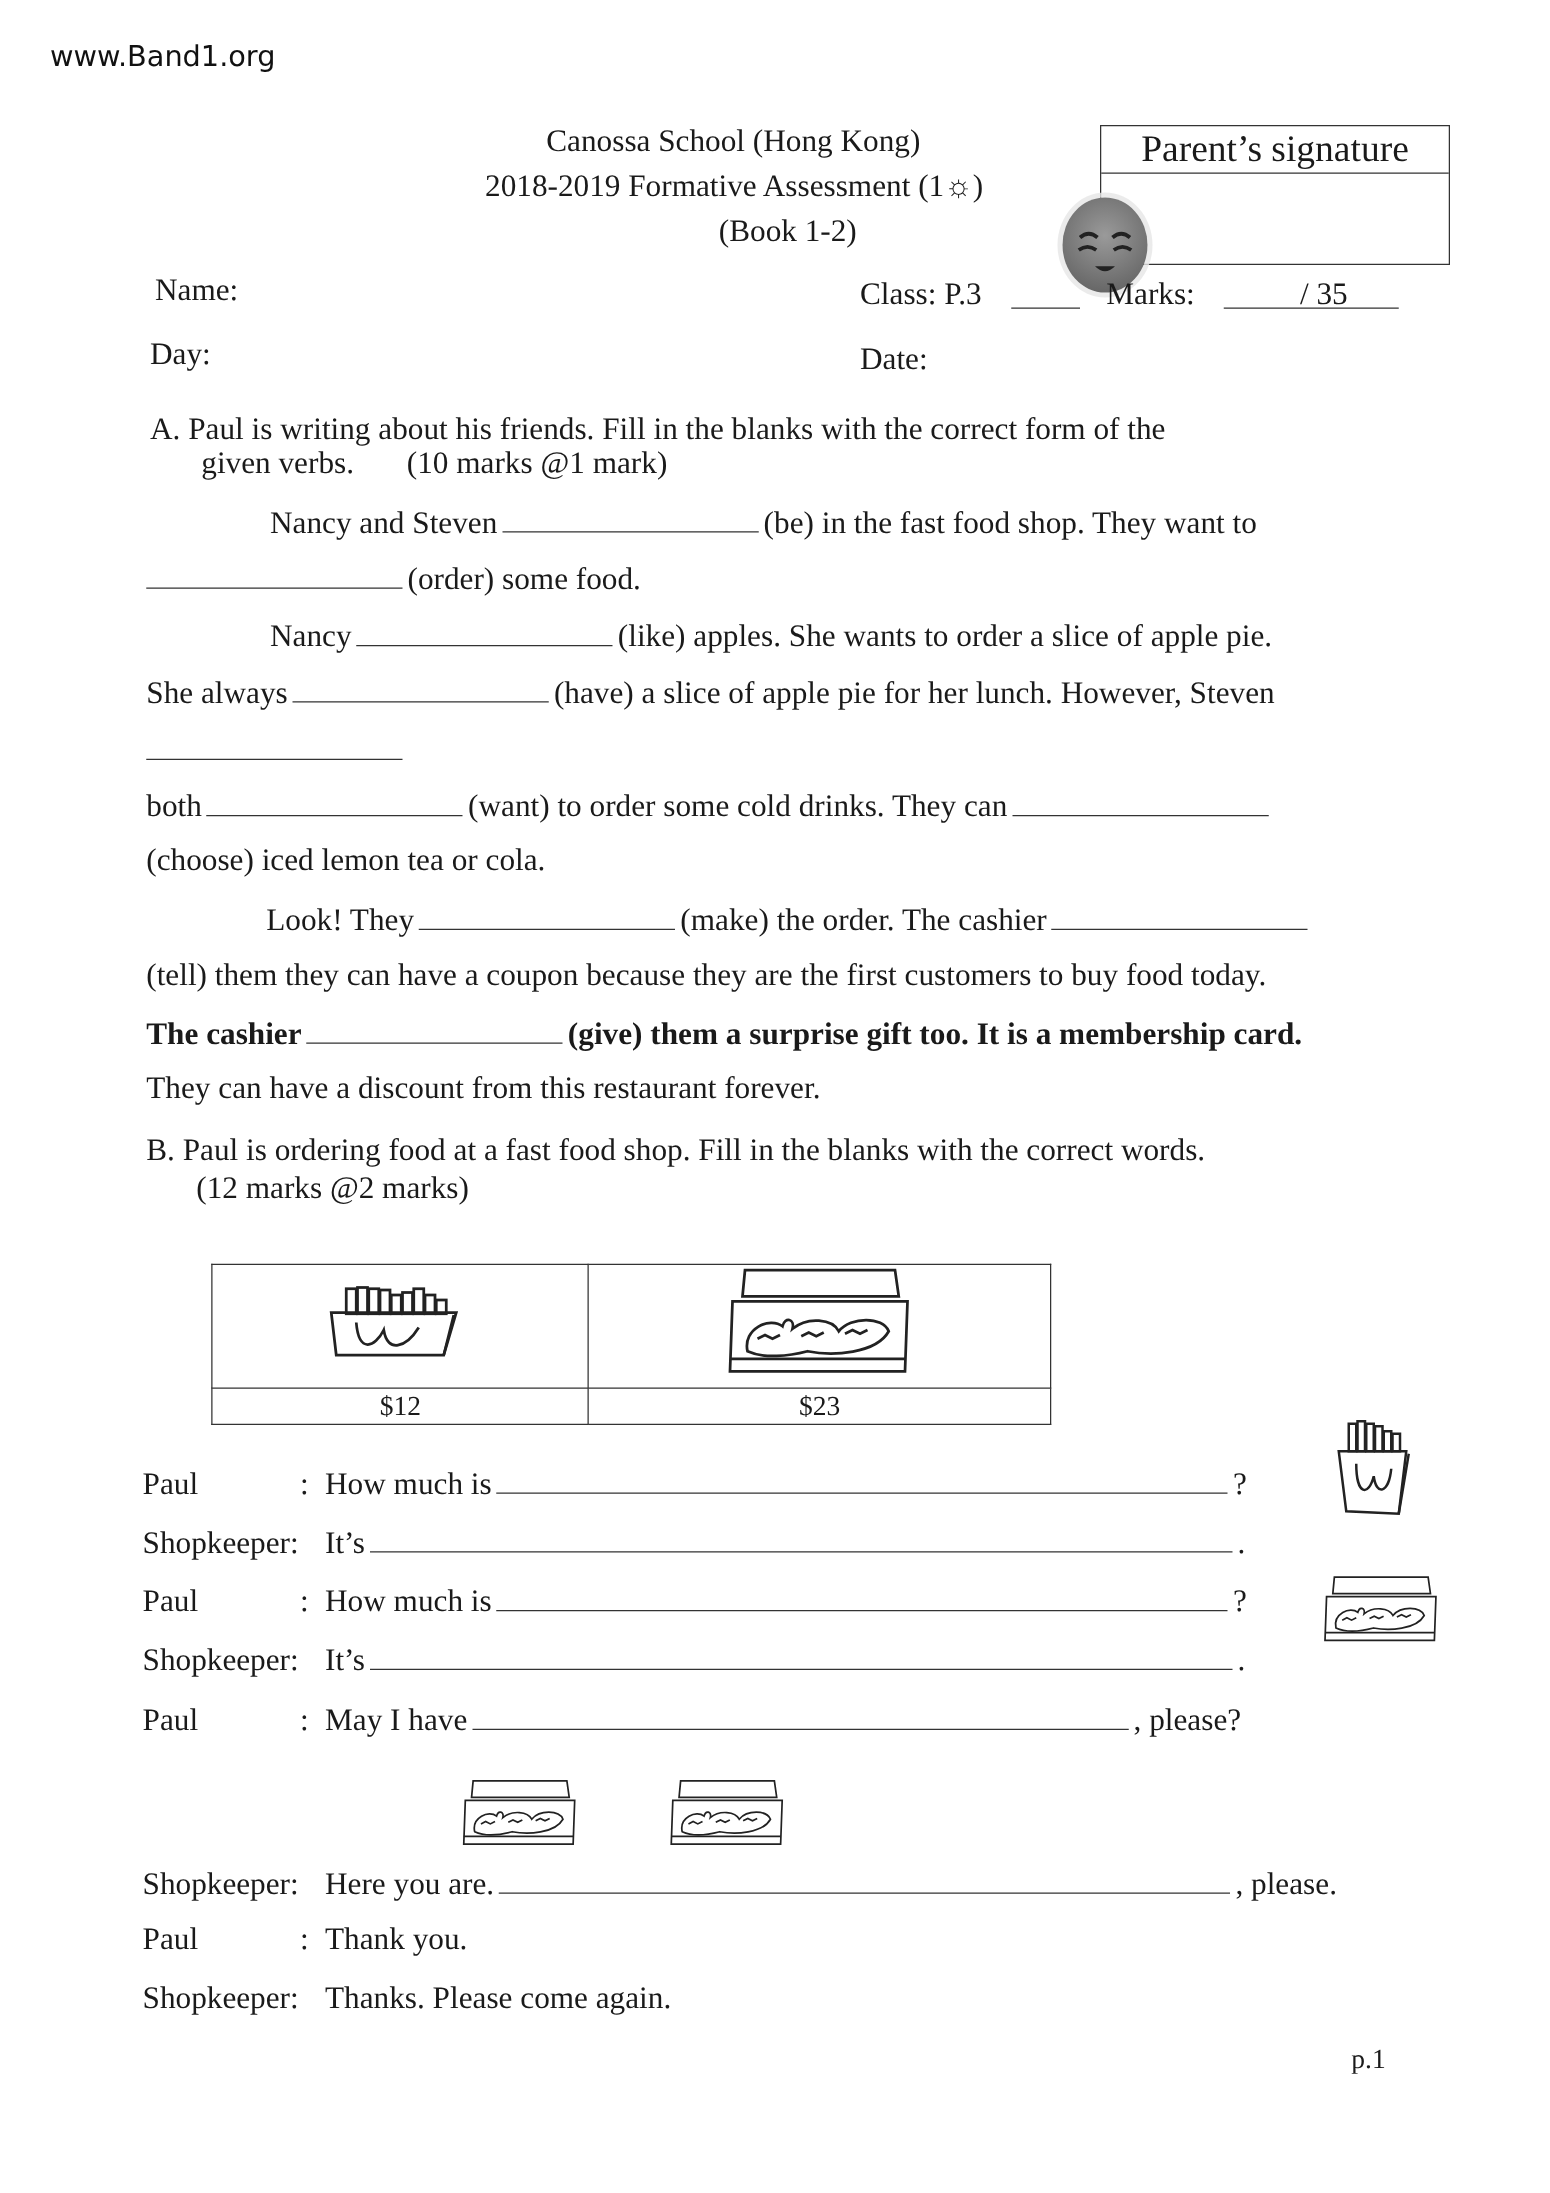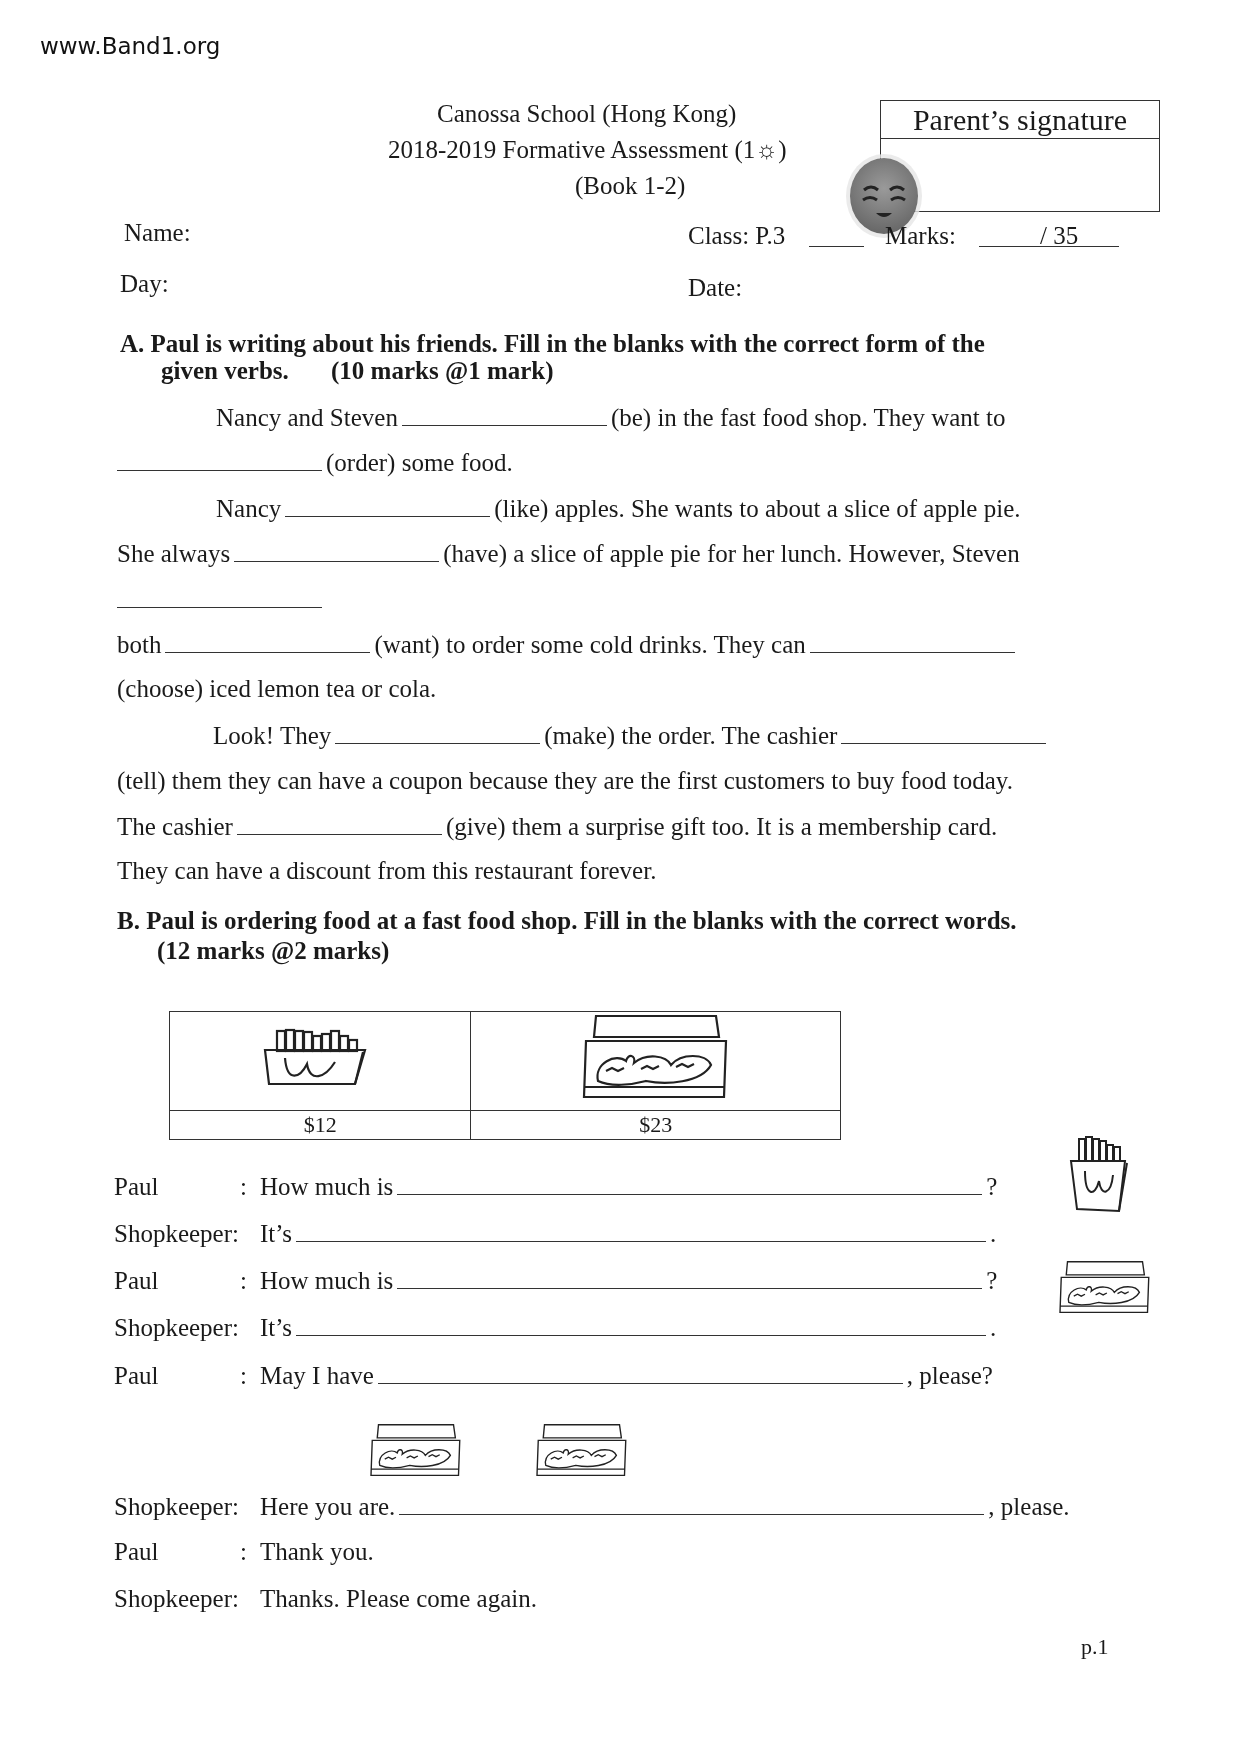--- a/index.html
+++ b/index.html
@@ -2,21 +2,21 @@
 <html><head>
 <meta charset="utf-8">
 <style>
   html, body { margin:0; padding:0; background:#ffffff; }
   body { width:1240px; height:1754px; position:relative; overflow:hidden;
          font-family:"Liberation Serif", serif; color:#1a1a1a; }
   .abs { position:absolute; white-space:nowrap; }
   .watermark { font-family:"DejaVu Sans", sans-serif; font-size:23px; color:#111; left:40px; top:33px; }
   .hdr { font-size:25px; }
   .t24 { font-size:25px; }
-  .bold { font-weight:bold; }
+  .bold { font-weight:normal; }
   .blank { display:inline-block; border-bottom:1.6px solid #333; height:22px; vertical-align:baseline; margin:0 4px; }
   .sigbox { position:absolute; left:880px; top:100px; width:278px; height:110px; border:1.5px solid #333; }
   .sigbox .head { height:37px; border-bottom:1.5px solid #333; text-align:center; font-size:30px; line-height:37px; }
   .emoji { position:absolute; left:850px; top:158px; width:68px; height:76px; border-radius:50%;
            background:radial-gradient(circle at 50% 40%, #9a9a9a, #6d6d6d 70%, #5a5a5a);
            box-shadow:0 0 0 4px rgba(230,230,230,0.8); }
   .price-table { position:absolute; left:169px; top:1011px; width:672px; height:112px; border:1.5px solid #333; border-collapse:collapse; }
   .price-table td { border:1.5px solid #333; text-align:center; font-size:22px; }
   .price-table tr.img-row td { height:95px; }
   .dlg { position:absolute; left:114px; font-size:25px; }
@@ -93,37 +93,37 @@
   <span style="margin-left:36px">(10 marks @1 mark)</span>
 </div>
 
 <div class="abs t24" style="left:216px; top:403px;">
   <span>Nancy and Steven</span><span class="blank" style="width:205px"></span><span>(be) in the fast food shop. They want to</span>
 </div>
 <div class="abs t24" style="left:117px; top:448px;">
   <span class="blank" style="width:205px; margin-left:0"></span><span>(order) some food.</span>
 </div>
 <div class="abs t24" style="left:216px; top:494px;">
-  <span>Nancy</span><span class="blank" style="width:205px"></span><span>(like) apples. She wants to about a slice of apple pie.</span>
+  <span>Nancy</span><span class="blank" style="width:205px"></span><span>(like) apples. She wants to order a slice of apple pie.</span>
 </div>
 <div class="abs t24" style="left:117px; top:539px;">
   <span>She always</span><span class="blank" style="width:205px"></span><span>(have) a slice of apple pie for her lunch. However, Steven</span>
 </div>
 <div class="abs t24" style="left:117px; top:585px;">
   <span class="blank" style="width:205px; margin-left:0"></span>
 </div>
 <div class="abs t24" style="left:117px; top:630px;">
   <span>both</span><span class="blank" style="width:205px"></span><span>(want) to order some cold drinks. They can</span><span class="blank" style="width:205px"></span>
 </div>
 <div class="abs t24" style="left:117px; top:675px;">(choose) iced lemon tea or cola.</div>
 <div class="abs t24" style="left:213px; top:721px;">
   <span>Look! They</span><span class="blank" style="width:205px"></span><span>(make) the order. The cashier</span><span class="blank" style="width:205px"></span>
 </div>
 <div class="abs t24" style="left:117px; top:767px;">(tell) them they can have a coupon because they are the first customers to buy food today.</div>
-<div class="abs t24" style="left:117px; top:812px;">
+<div class="abs t24" style="left:117px; top:812px;font-weight:bold;">
   <span>The cashier</span><span class="blank" style="width:205px"></span><span>(give) them a surprise gift too. It is a membership card.</span>
 </div>
 <div class="abs t24" style="left:117px; top:857px;">They can have a discount from this restaurant forever.</div>
 
 <div class="abs t24 bold" style="left:117px; top:907px;">B. Paul is ordering food at a fast food shop. Fill in the blanks with the correct words.</div>
 <div class="abs t24 bold" style="left:157px; top:937px;">(12 marks @2 marks)</div>
 
 <table class="price-table">
   <tbody>
       <tr class="img-row">

